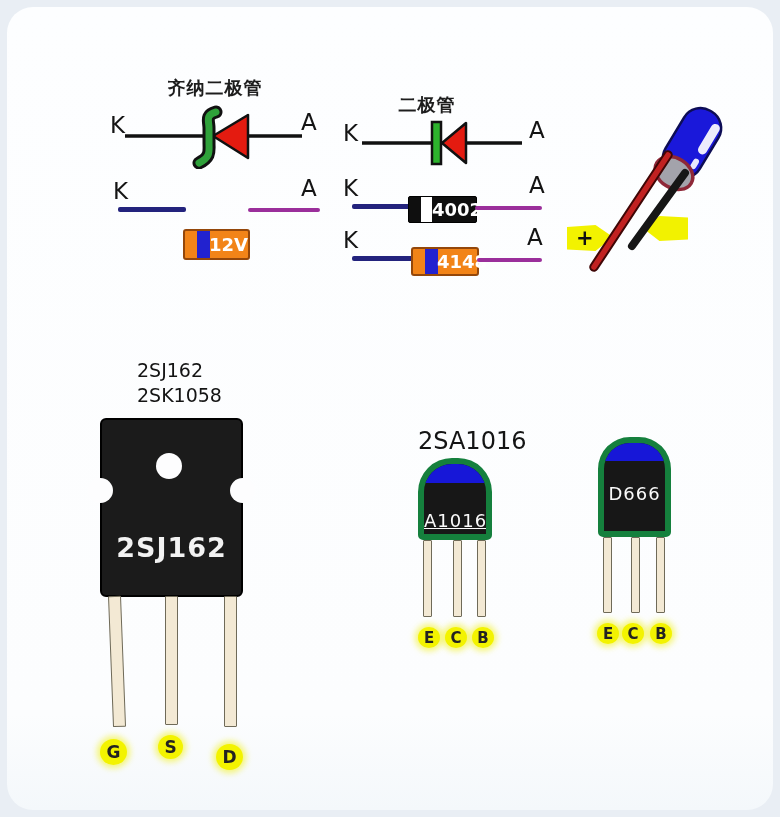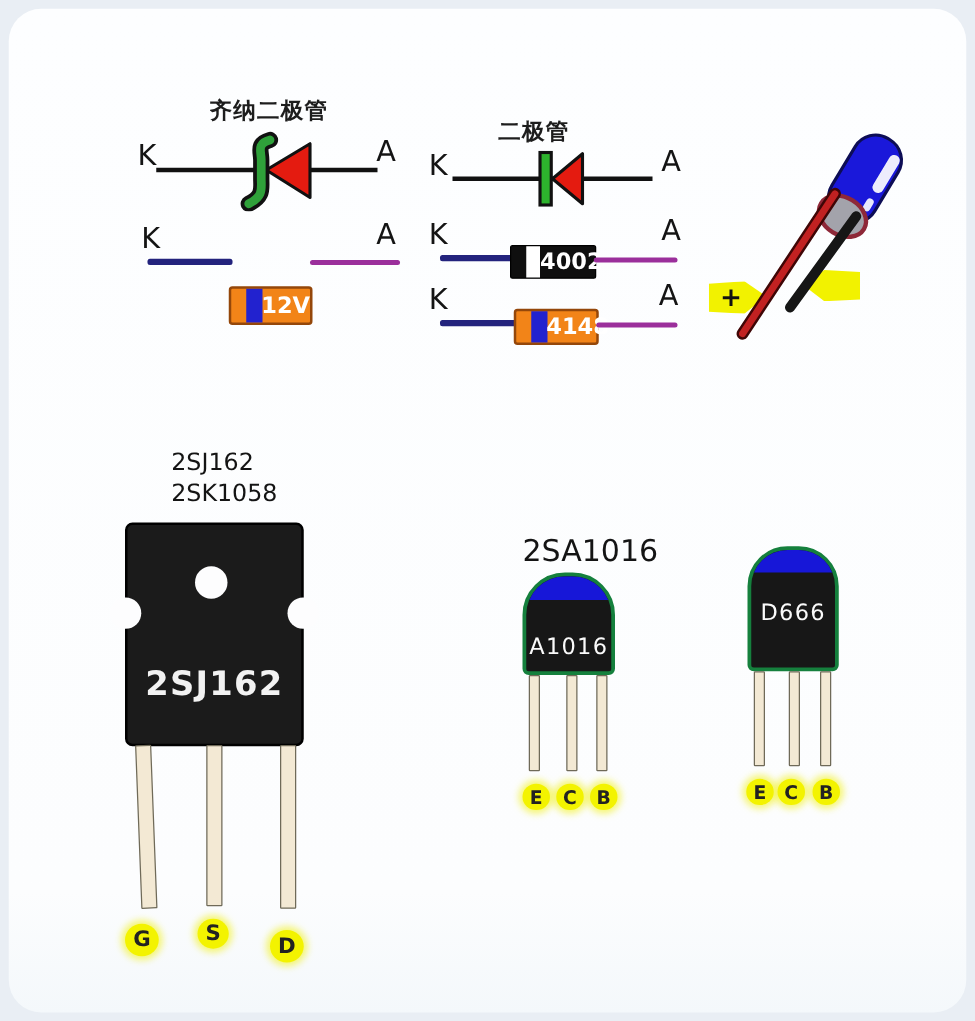--- a/index.html
+++ b/index.html
@@ -27,21 +27,21 @@
   .sym{position:absolute;}
   .tr-title{position:absolute;font-size:19px;font-weight:500;color:#141414;line-height:25px;}
   .mos-body{position:absolute;background:#1b1b1b;border:2px solid #000;border-radius:6px;box-sizing:border-box;}
   .hole{position:absolute;border-radius:50%;background:#fdfdfe;}
   .mos-marking{position:absolute;width:100%;text-align:center;color:#f2f2f2;font-size:27px;font-weight:600;letter-spacing:1px;}
   .leg{position:absolute;background:#f3e9d4;border:1.5px solid #6f6a58;border-radius:1px;box-sizing:border-box;}
   .pin-el{position:absolute;background:#f3f300;border-radius:50%;
     display:flex;align-items:center;justify-content:center;
     font-weight:bold;color:#222;
     box-shadow:0 0 6px 3px rgba(240,240,0,0.55);}
-  .small-body{position:absolute;background:#171717;border:3px solid #15803d;overflow:hidden;box-sizing:border-box;}
+  .small-body{position:absolute;background:#171717;border:6px solid #15803d;overflow:hidden;box-sizing:border-box;}
   .dome{position:absolute;left:0;right:0;top:0;background:#1717d8;}
   .small-marking{position:absolute;width:100%;text-align:center;color:#fafafa;font-size:18px;font-weight:500;letter-spacing:1px;}
   .hl{position:absolute;background:#f2f200;display:flex;align-items:center;color:#111;}
   .sign{font-weight:bold;line-height:1;}
 </style>
 </head>
 <body>
 
 <div class="canvas">
   <div class="card"></div>
@@ -125,21 +125,21 @@
   <div class="leg" style="left:108px;top:596px;width:13px;height:131px;transform:rotate(-2.2deg);transform-origin:50% 0;"></div>
   <div class="leg" style="left:165px;top:596px;width:13px;height:129px;"></div>
   <div class="leg" style="left:224px;top:596px;width:13px;height:131px;"></div>
   <div class="pin-el" style="left:100px;top:739px;width:27px;height:26px;font-size:17px;">G</div>
   <div class="pin-el" style="left:158px;top:735px;width:25px;height:24px;font-size:17px;">S</div>
   <div class="pin-el" style="left:216px;top:744px;width:27px;height:26px;font-size:17px;">D</div>
 
   <div class="tr-title" style="left:418px;top:429px;width:80px;text-align:center;font-size:24px;">2SA1016</div>
   <div class="small-body" style="left:418px;top:458px;width:74px;height:82px;border-radius:34px 34px 5px 5px;">
     <div class="dome" style="height:19px;"></div>
-    <div class="small-marking" style="top:46px;">A1016</div>
+    <div class="small-marking" style="top:46px;text-decoration:underline;">A1016</div>
   </div>
   <div class="leg" style="left:423px;top:540px;width:9px;height:77px;border-width:1px;"></div>
   <div class="leg" style="left:453px;top:540px;width:9px;height:77px;border-width:1px;"></div>
   <div class="leg" style="left:477px;top:540px;width:9px;height:77px;border-width:1px;"></div>
   <div class="pin-el" style="left:418px;top:627px;width:22px;height:21px;font-size:15px;">E</div>
   <div class="pin-el" style="left:445px;top:627px;width:22px;height:21px;font-size:15px;">C</div>
   <div class="pin-el" style="left:472px;top:627px;width:22px;height:21px;font-size:15px;">B</div>
 
   <div class="small-body" style="left:598px;top:437px;width:73px;height:100px;border-radius:32px 32px 5px 5px;">
     <div class="dome" style="height:18px;"></div>

